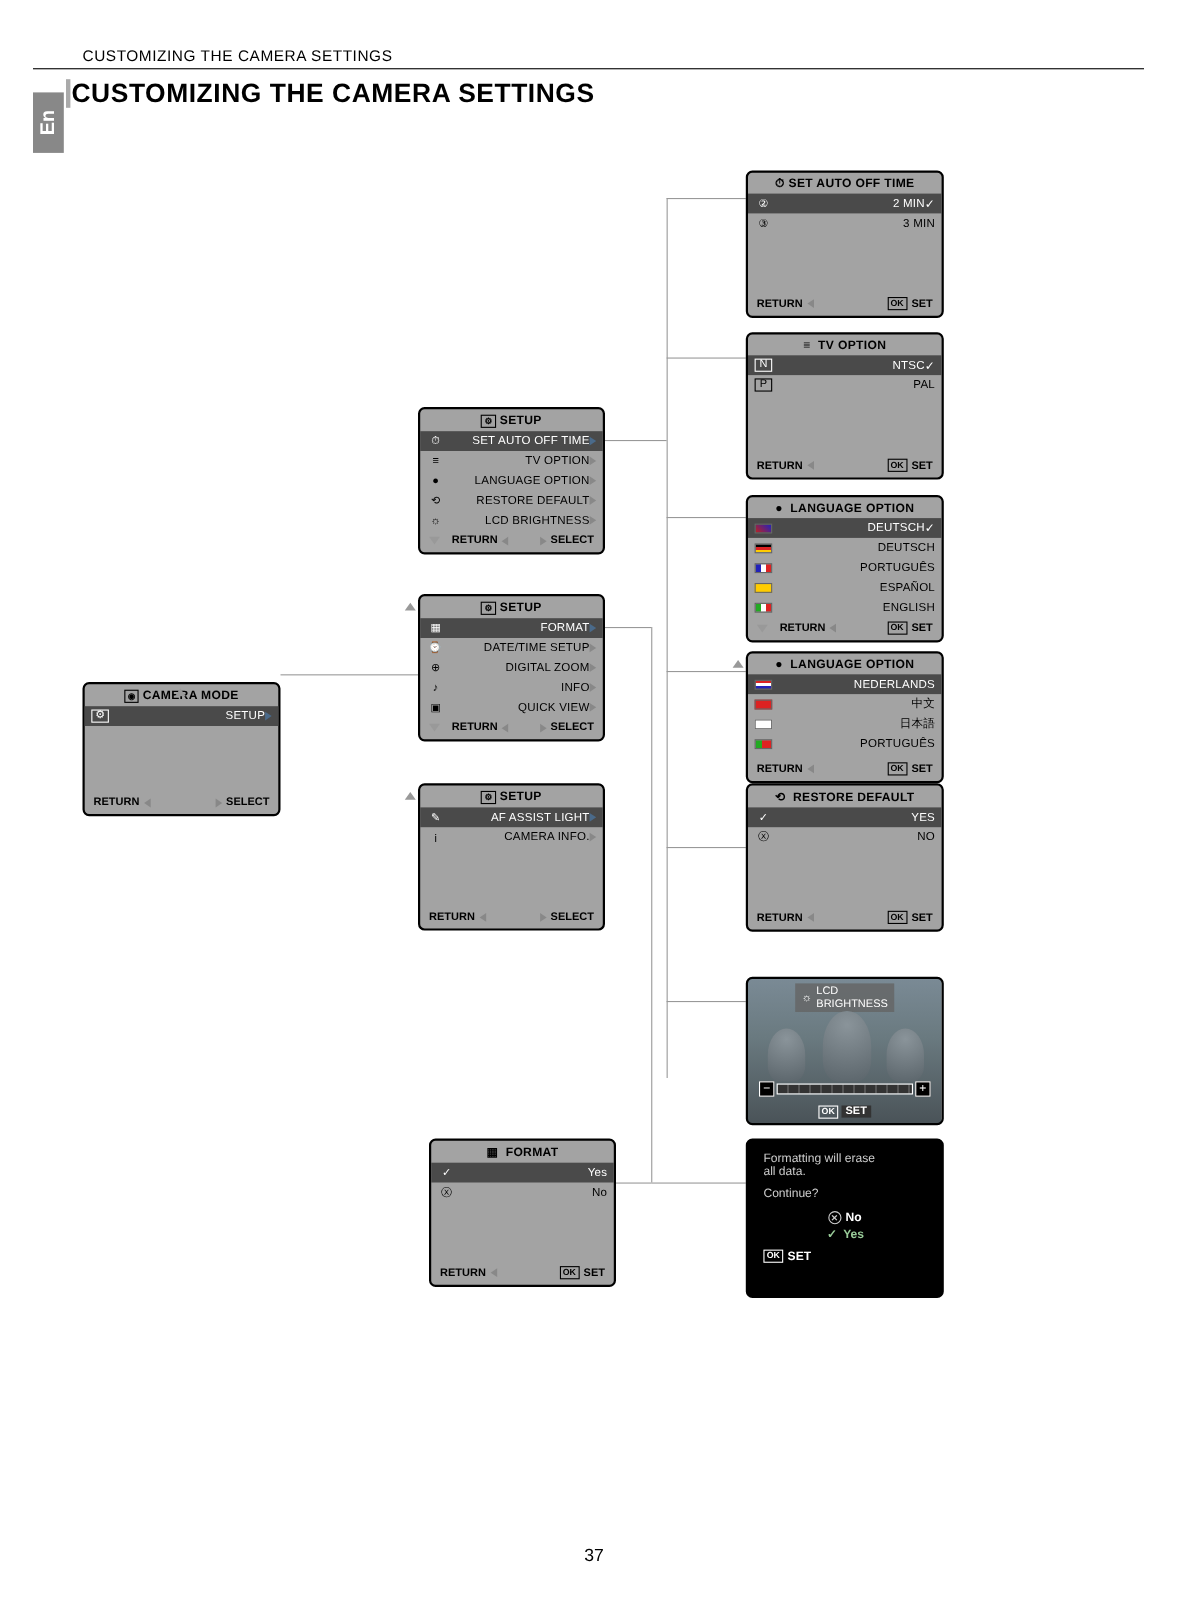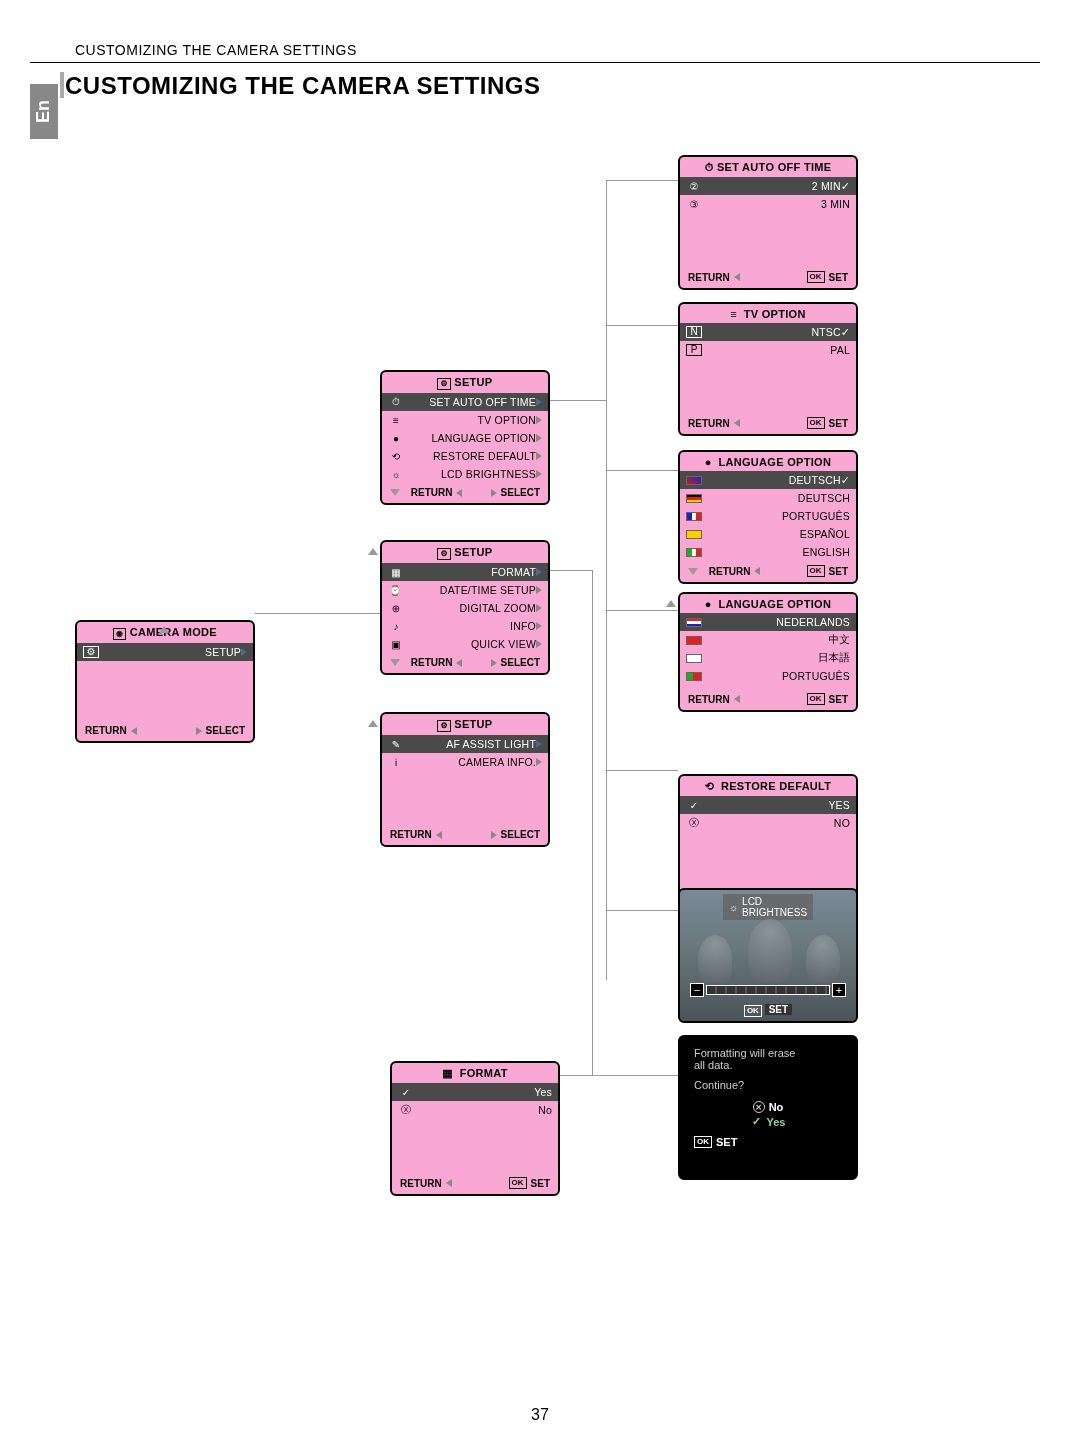--- a/index.html
+++ b/index.html
@@ -53,21 +53,21 @@
     bottom: 30px; left: 0; right: 0;
     text-align: center;
     font-size: 16px;
   }
 
   
   .panel {
     position: absolute;
     border: 2px solid #000;
     border-radius: 6px;
-    background: #f9a8d4;
+    background: #a3a3a3;
     font-size: 11px;
   }
   .panel-title {
     text-align: center;
     font-weight: bold;
     padding: 4px 0 3px 0;
     font-size: 11px;
     letter-spacing: 0.3px;
   }
   .row {
@@ -543,21 +543,21 @@
         <span>RETURN</span>
         <span class="tri-left"></span>
       </span>
     <span class="fright">
         <span class="okbox">OK</span>
         <span>SET</span>
       </span>
   </div>
 </div>
 
-<div class="panel" style="left:678px; top:774px; width:180px;">
+<div class="panel" style="left:678px; top:712px; width:180px;">
   <div class="panel-title">
     <span>⟲</span>&nbsp;
     <span>RESTORE DEFAULT</span>
   </div>
   <div class="row sel">
       <span class="ricon">✓</span>
       <span class="label">YES</span>
     </div>
   <div class="row">
       <span class="ricon">ⓧ</span>
@@ -587,21 +587,21 @@
   <div class="slider">
     <div class="box">−</div>
     <div class="bar"></div>
     <div class="box">+</div>
   </div>
   <div class="lcd-footer">
     <span class="okbox">OK</span>&nbsp;<span style="background:#333;padding:0 4px;">SET</span>
   </div>
 </div>
 
-<div class="panel" style="left:390px; top:1035px; width:170px;margin-top:26px;">
+<div class="panel" style="left:390px; top:1035px; width:170px;">
   <div class="panel-title">
     <span>▦</span>&nbsp;
     <span>FORMAT</span>
   </div>
   <div class="row sel">
       <span class="ricon">✓</span>
       <span class="label">Yes</span>
     </div>
   <div class="row">
       <span class="ricon">ⓧ</span>

